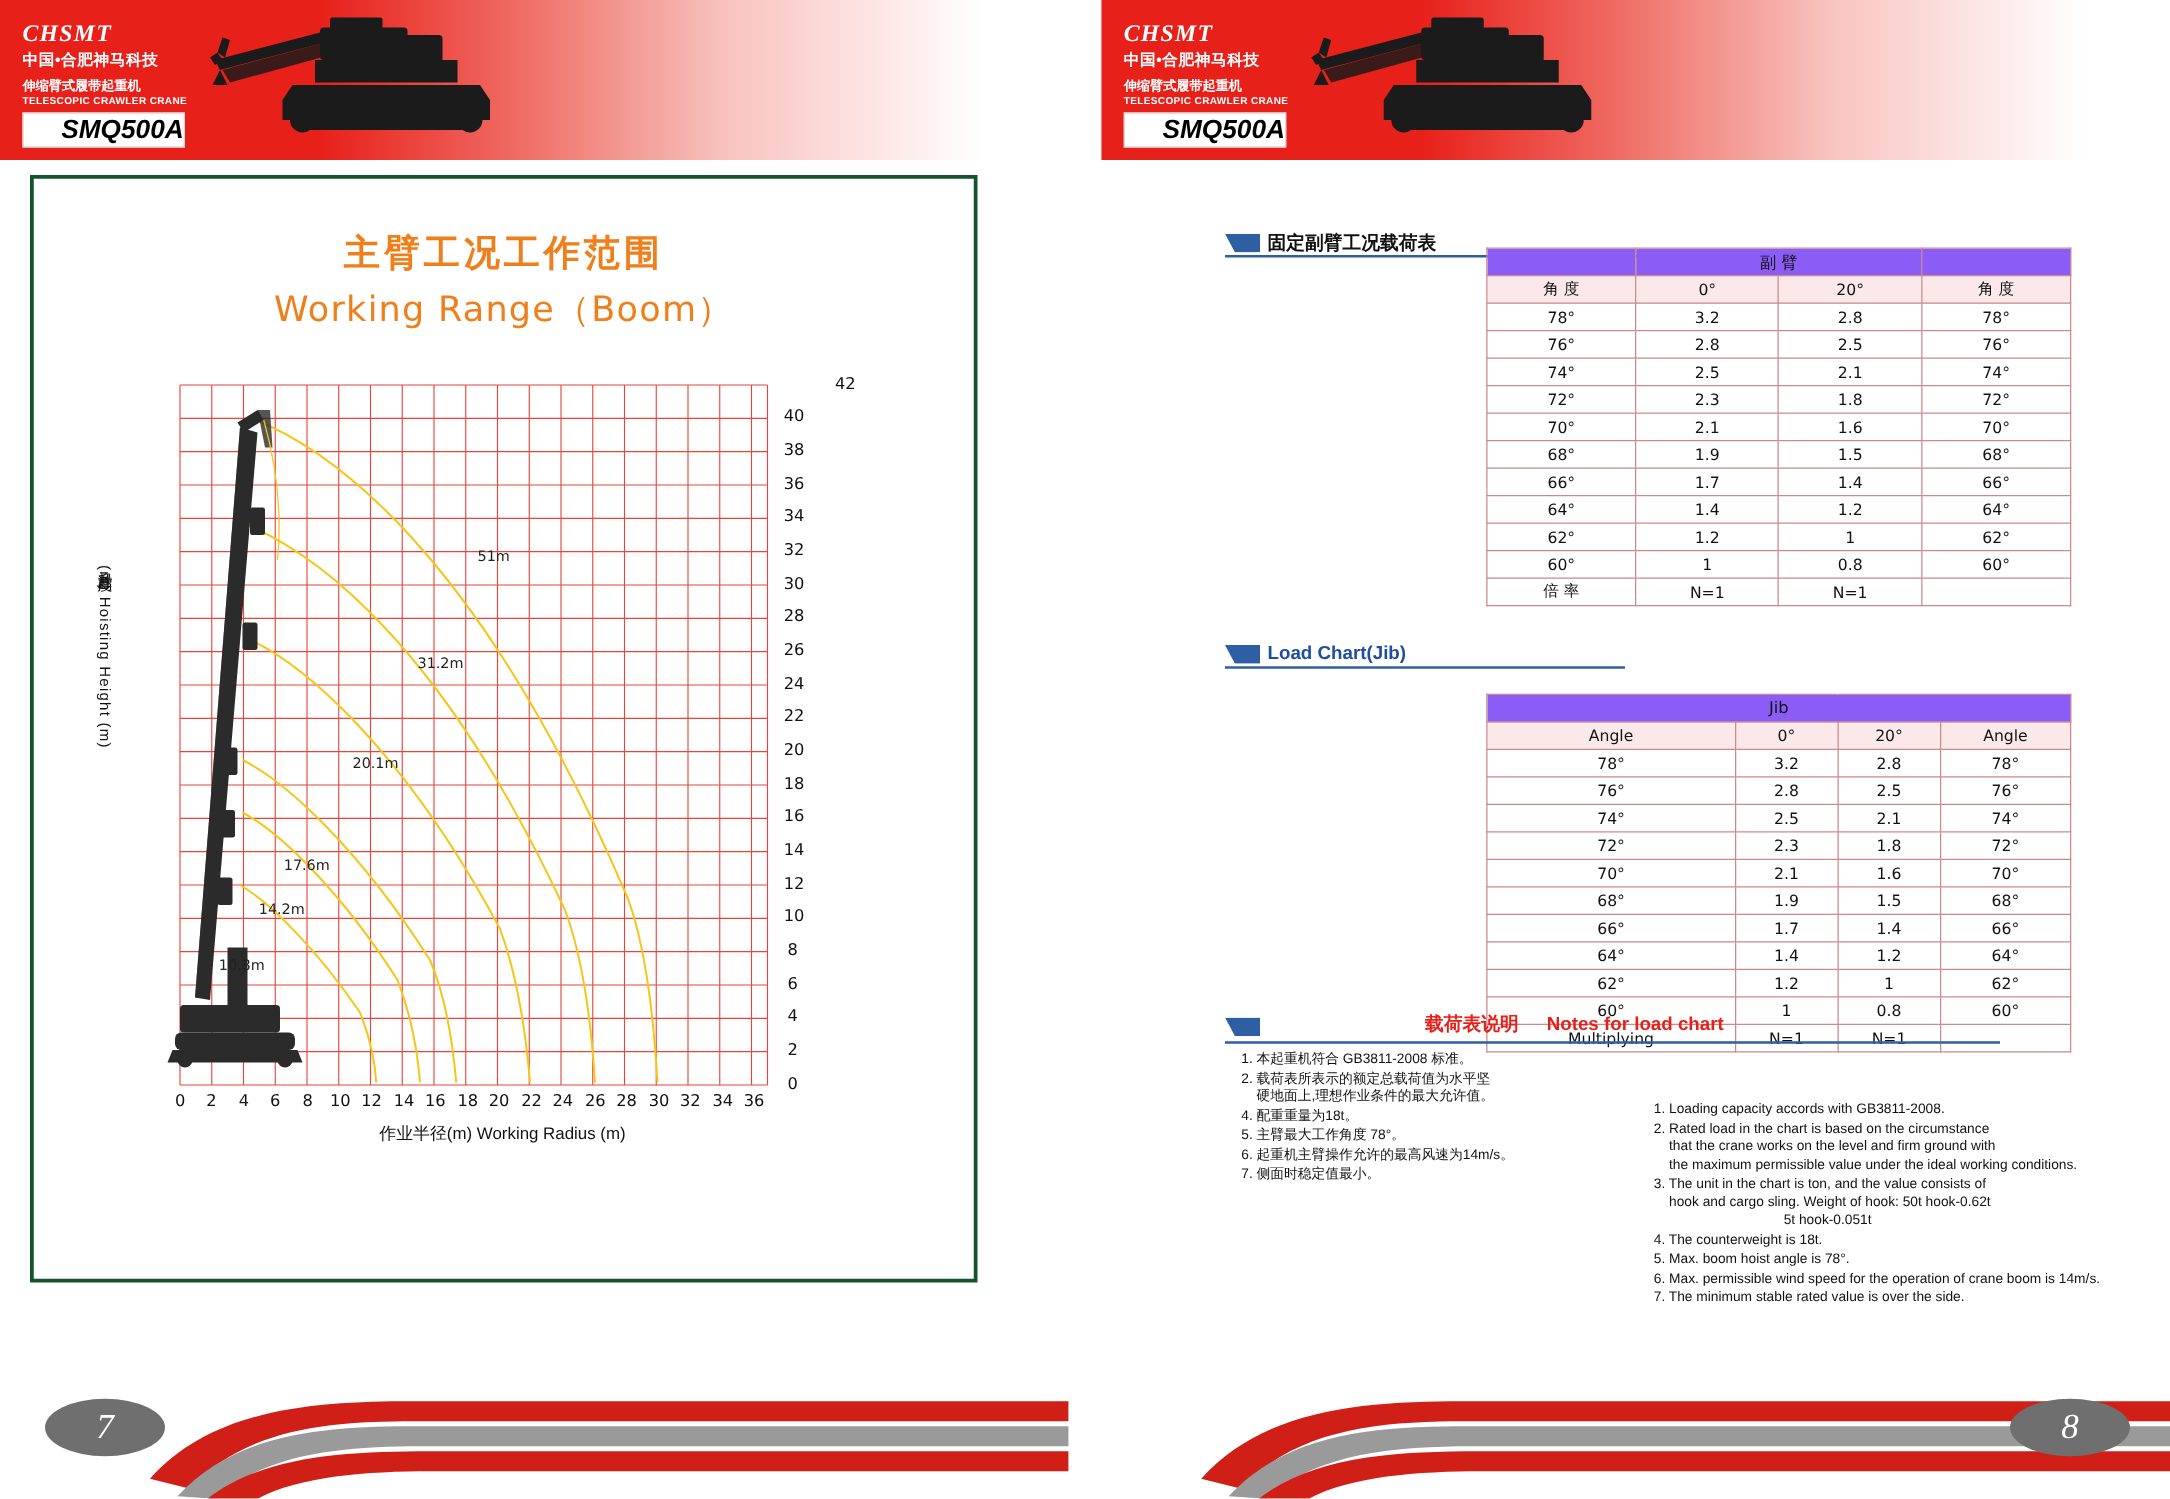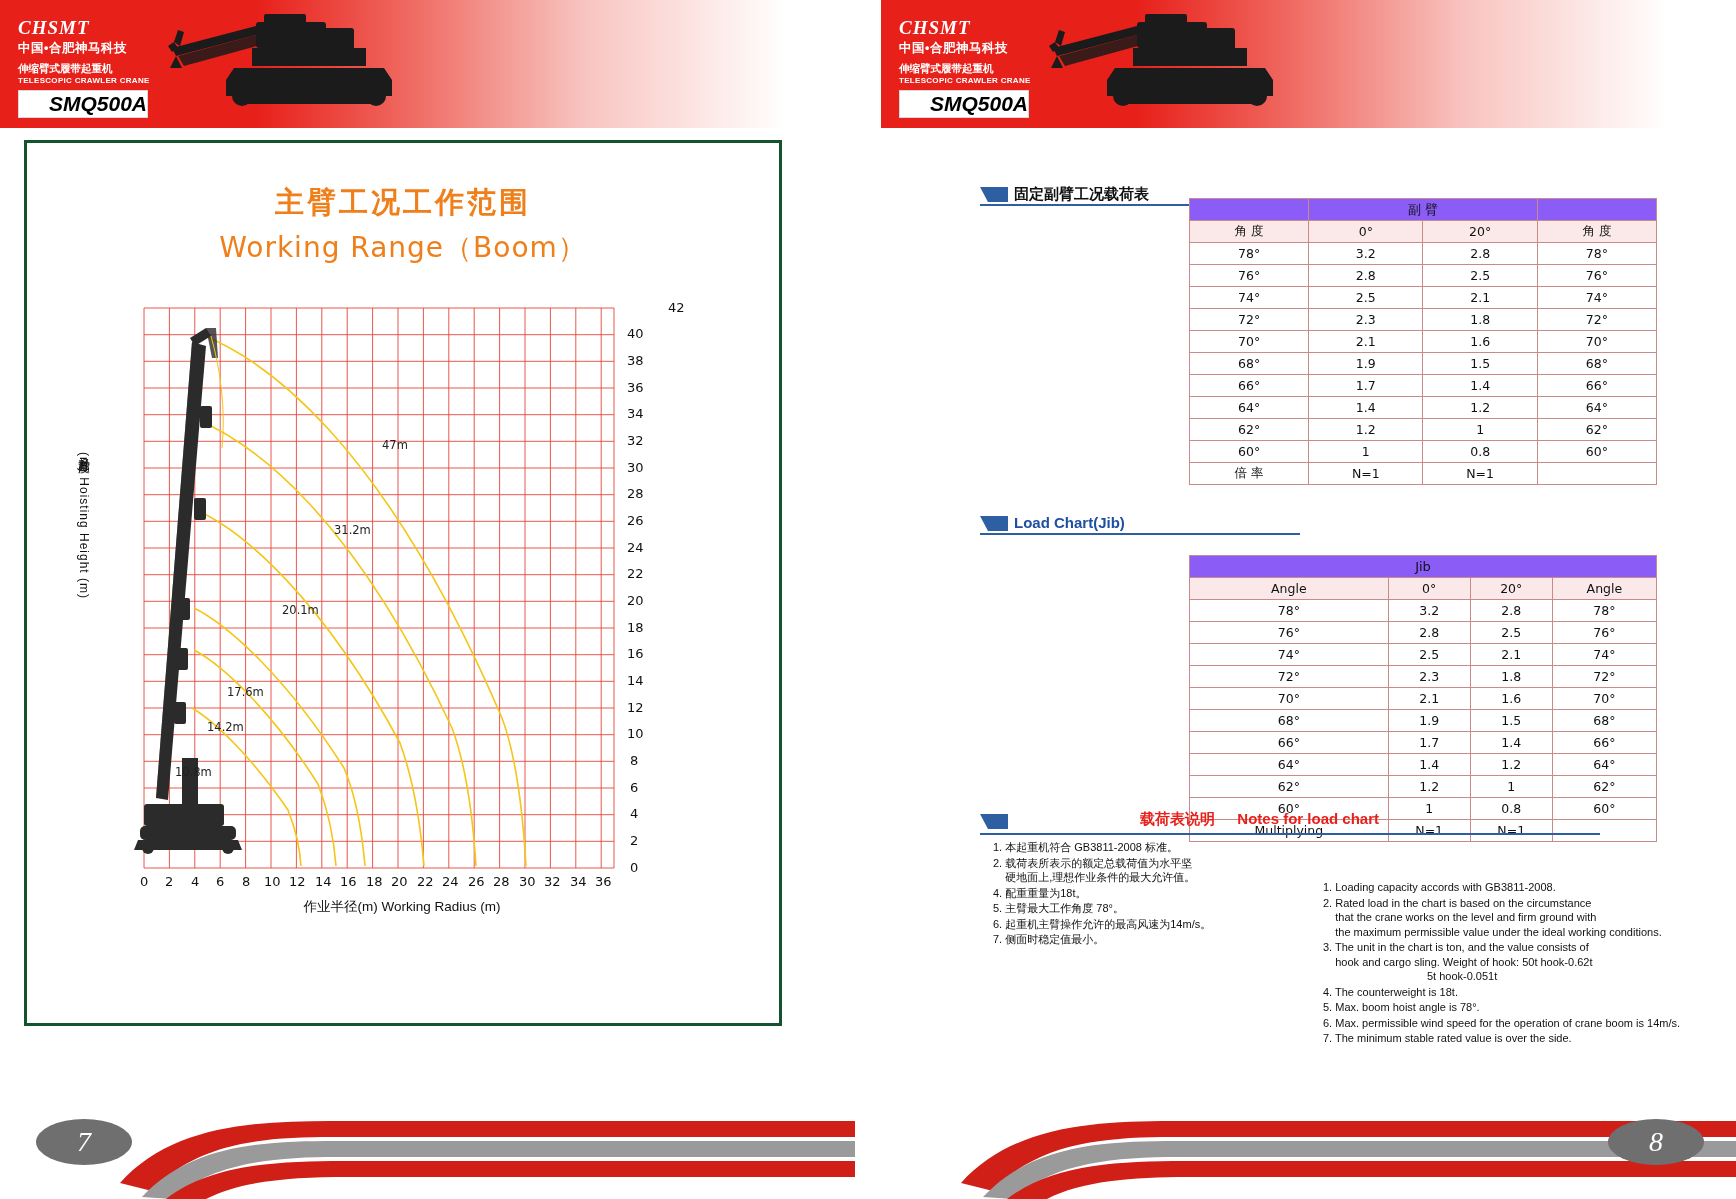--- a/index.html
+++ b/index.html
@@ -215,21 +215,21 @@
       <div class="tick-b" style="left:309px;top:576px;">20</div>
       <div class="tick-b" style="left:335px;top:576px;">22</div>
       <div class="tick-b" style="left:360px;top:576px;">24</div>
       <div class="tick-b" style="left:386px;top:576px;">26</div>
       <div class="tick-b" style="left:411px;top:576px;">28</div>
       <div class="tick-b" style="left:437px;top:576px;">30</div>
       <div class="tick-b" style="left:462px;top:576px;">32</div>
       <div class="tick-b" style="left:488px;top:576px;">34</div>
       <div class="tick-b" style="left:513px;top:576px;">36</div>
 
-      <div class="boomlbl" style="left:300px;top:140px;">47m</div>
+      <div class="boomlbl" style="left:300px;top:140px;">51m</div>
       <div class="boomlbl" style="left:252px;top:225px;">31.2m</div>
       <div class="boomlbl" style="left:200px;top:305px;">20.1m</div>
       <div class="boomlbl" style="left:145px;top:387px;">17.6m</div>
       <div class="boomlbl" style="left:125px;top:422px;">14.2m</div>
       <div class="boomlbl" style="left:93px;top:467px;">10.8m</div>
 
       <div class="x-title">作业半径(m)   Working  Radius (m)</div>
     </div>
   </div>
 

